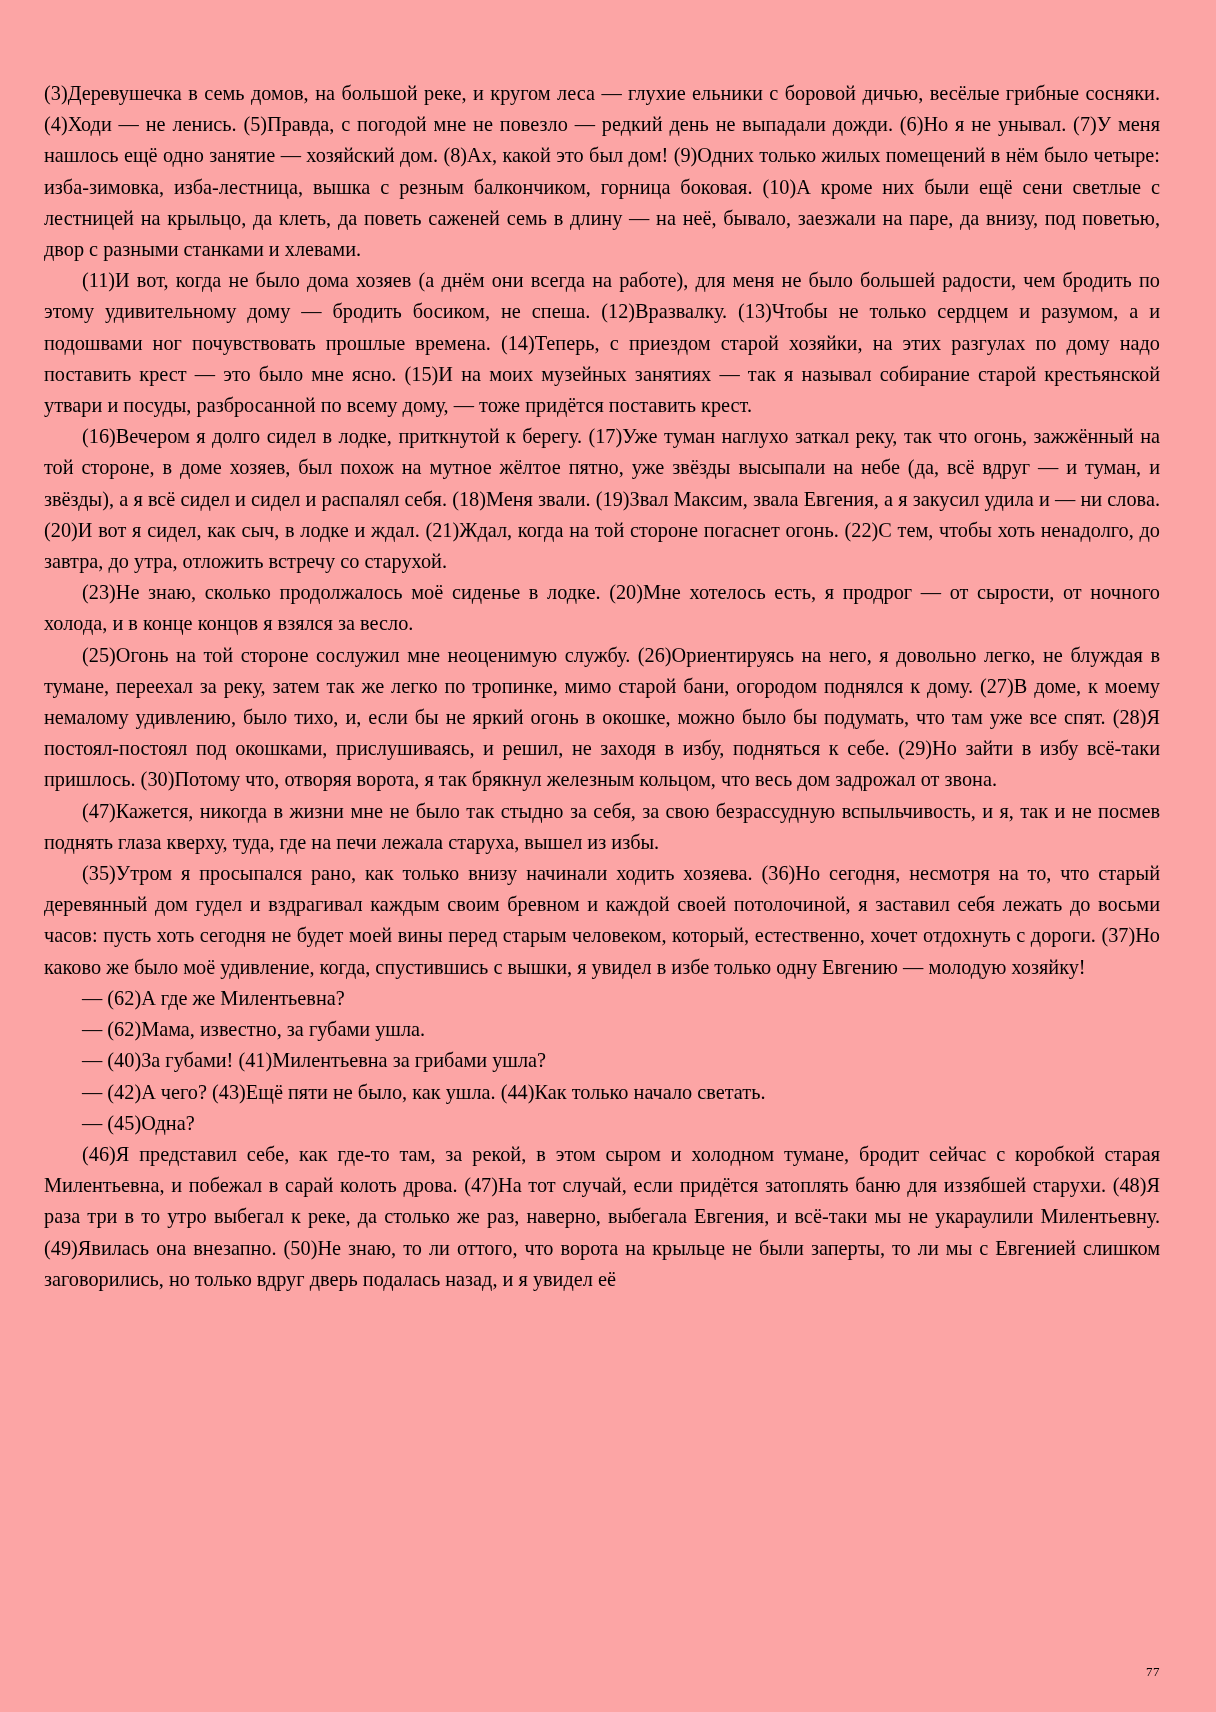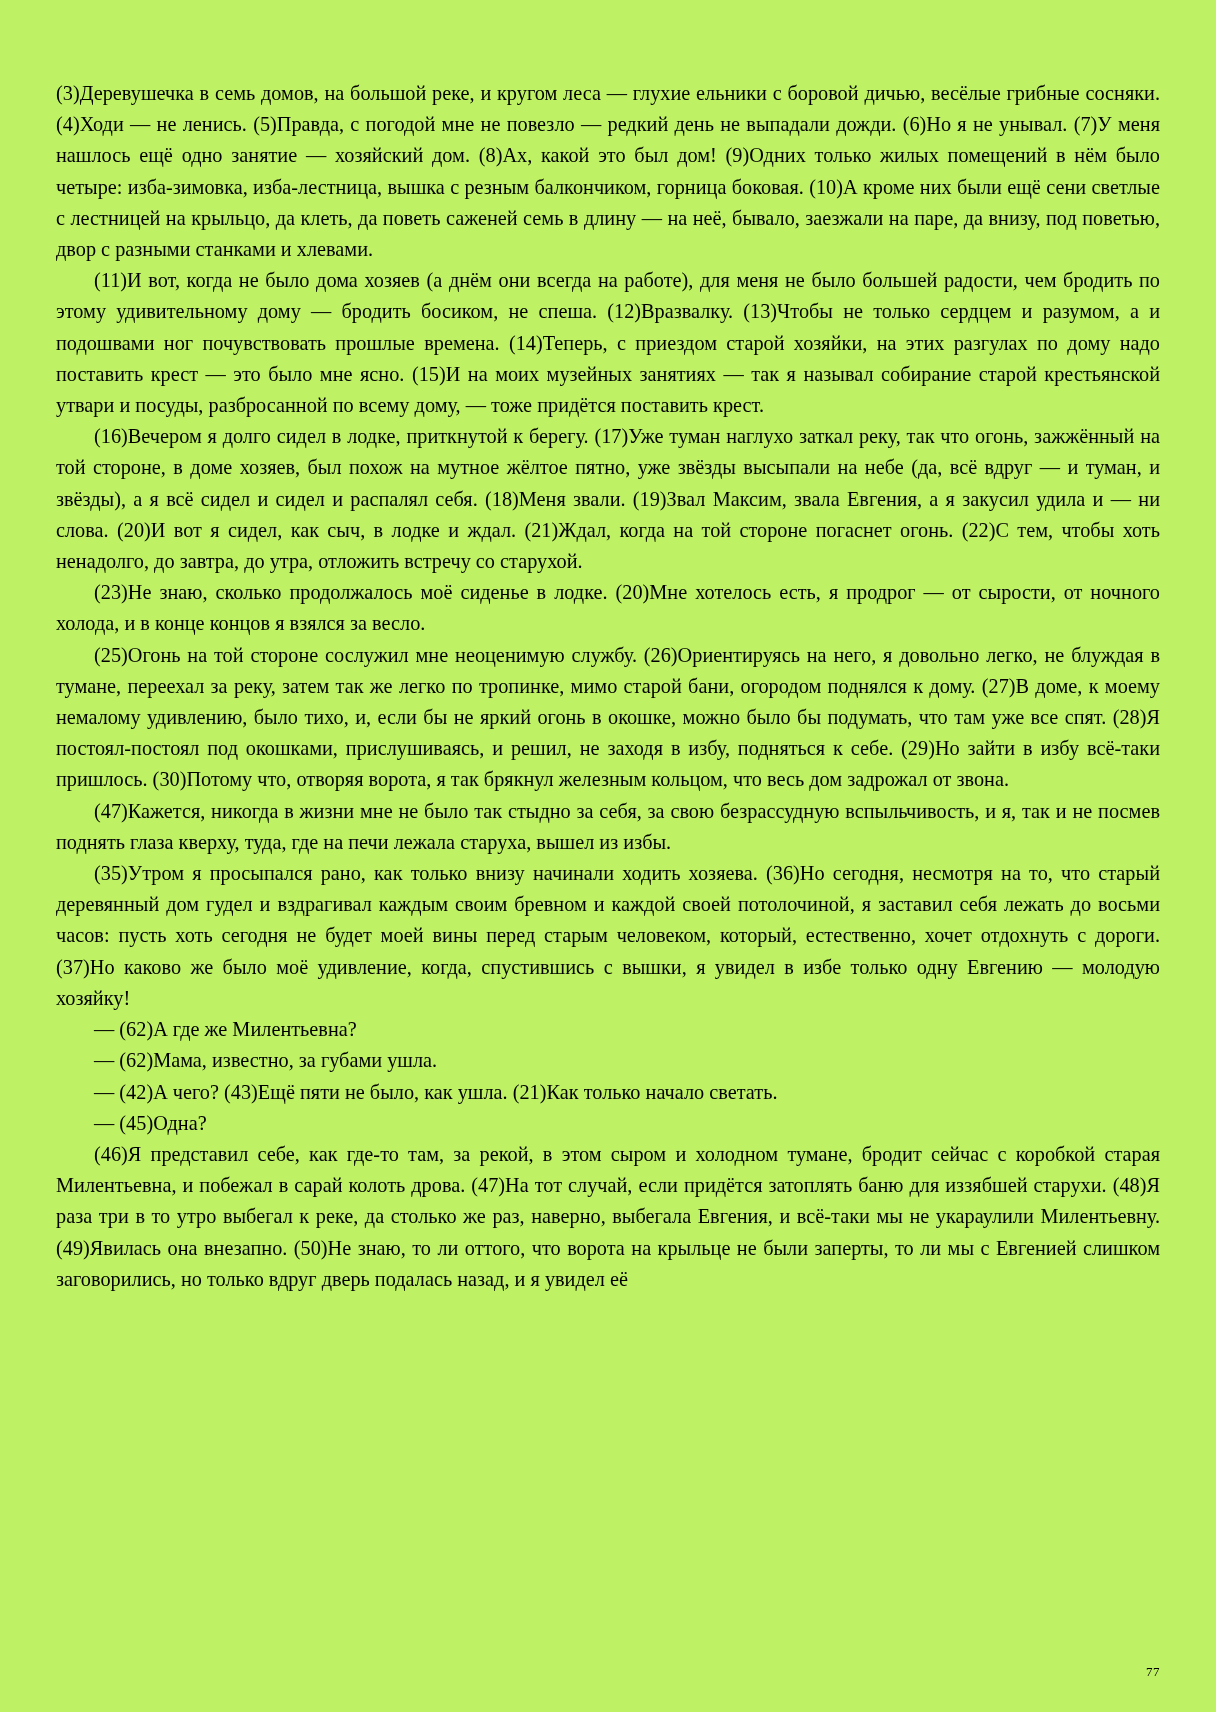--- a/index.html
+++ b/index.html
@@ -11,22 +11,22 @@
     width: 1216px;
     height: 1712px;
     font-family: "Liberation Serif", "DejaVu Serif", serif;
     color: #000000;
   }
   .page {
     position: relative;
     width: 1216px;
     height: 1712px;
     box-sizing: border-box;
-    padding: 78px 56px 40px 56px;
-    background: #bef264;
+    padding: 78px 56px 40px 44px;
+    background: #fca5a5;
   }
   .body-text {
     font-size: 20.3px;
     line-height: 31.2px;
     text-align: justify;
     text-justify: inter-word;
   }
   .para {
     margin: 0 0 0 0;
     text-indent: 38px;
@@ -53,18 +53,19 @@
   <div class="body-text">
     <p class="para first">(3)Деревушечка в семь домов, на большой реке, и кругом леса — глухие ельники с боровой дичью, весёлые грибные сосняки. (4)Ходи — не ленись. (5)Правда, с погодой мне не повезло — редкий день не выпадали дожди. (6)Но я не унывал. (7)У меня нашлось ещё одно занятие — хозяйский дом. (8)Ах, какой это был дом! (9)Одних только жилых помещений в нём было четыре: изба-зимовка, изба-лестница, вышка с резным балкончиком, горница боковая. (10)А кроме них были ещё сени светлые с лестницей на крыльцо, да клеть, да поветь саженей семь в длину — на неё, бывало, заезжали на паре, да внизу, под поветью, двор с разными станками и хлевами.</p>
     <p class="para">(11)И вот, когда не было дома хозяев (а днём они всегда на работе), для меня не было большей радости, чем бродить по этому удивительному дому — бродить босиком, не спеша. (12)Вразвалку. (13)Чтобы не только сердцем и разумом, а и подошвами ног почувствовать прошлые времена. (14)Теперь, с приездом старой хозяйки, на этих разгулах по дому надо поставить крест — это было мне ясно. (15)И на моих музейных занятиях — так я называл собирание старой крестьянской утвари и посуды, разбросанной по всему дому, — тоже придётся поставить крест.</p>
     <p class="para">(16)Вечером я долго сидел в лодке, приткнутой к берегу. (17)Уже туман наглухо заткал реку, так что огонь, зажжённый на той стороне, в доме хозяев, был похож на мутное жёлтое пятно, уже звёзды высыпали на небе (да, всё вдруг — и туман, и звёзды), а я всё сидел и сидел и распалял себя. (18)Меня звали. (19)Звал Максим, звала Евгения, а я закусил удила и — ни слова. (20)И вот я сидел, как сыч, в лодке и ждал. (21)Ждал, когда на той стороне погаснет огонь. (22)С тем, чтобы хоть ненадолго, до завтра, до утра, отложить встречу со старухой.</p>
     <p class="para">(23)Не знаю, сколько продолжалось моё сиденье в лодке. (20)Мне хотелось есть, я продрог — от сырости, от ночного холода, и в конце концов я взялся за весло.</p>
     <p class="para">(25)Огонь на той стороне сослужил мне неоценимую службу. (26)Ориентируясь на него, я довольно легко, не блуждая в тумане, переехал за реку, затем так же легко по тропинке, мимо старой бани, огородом поднялся к дому. (27)В доме, к моему немалому удивлению, было тихо, и, если бы не яркий огонь в окошке, можно было бы подумать, что там уже все спят. (28)Я постоял-постоял под окошками, прислушиваясь, и решил, не заходя в избу, подняться к себе. (29)Но зайти в избу всё-таки пришлось. (30)Потому что, отворяя ворота, я так брякнул железным кольцом, что весь дом задрожал от звона.</p>
     <p class="para">(47)Кажется, никогда в жизни мне не было так стыдно за себя, за свою безрассудную вспыльчивость, и я, так и не посмев поднять глаза кверху, туда, где на печи лежала старуха, вышел из избы.</p>
     <p class="para">(35)Утром я просыпался рано, как только внизу начинали ходить хозяева. (36)Но сегодня, несмотря на то, что старый деревянный дом гудел и вздрагивал каждым своим бревном и каждой своей потолочиной, я заставил себя лежать до восьми часов: пусть хоть сегодня не будет моей вины перед старым человеком, который, естественно, хочет отдохнуть с дороги. (37)Но каково же было моё удивление, когда, спустившись с вышки, я увидел в избе только одну Евгению — молодую хозяйку!</p>
     <p class="para dash">— (62)А где же Милентьевна?</p>
     <p class="para dash">— (62)Мама, известно, за губами ушла.</p>
-    <p class="para dash">— (42)А чего? (43)Ещё пяти не было, как ушла. (21)Как только начало светать.</p>
+    <p class="para dash">— (40)За губами! (41)Милентьевна за грибами ушла?</p>
+    <p class="para dash">— (42)А чего? (43)Ещё пяти не было, как ушла. (44)Как только начало светать.</p>
     <p class="para dash">— (45)Одна?</p>
     <p class="para">(46)Я представил себе, как где-то там, за рекой, в этом сыром и холодном тумане, бродит сейчас с коробкой старая Милентьевна, и побежал в сарай колоть дрова. (47)На тот случай, если придётся затоплять баню для иззябшей старухи. (48)Я раза три в то утро выбегал к реке, да столько же раз, наверно, выбегала Евгения, и всё-таки мы не укараулили Милентьевну. (49)Явилась она внезапно. (50)Не знаю, то ли оттого, что ворота на крыльце не были заперты, то ли мы с Евгенией слишком заговорились, но только вдруг дверь подалась назад, и я увидел её</p>
   </div>
   <div class="page-number">77</div>
 </div>
 
 </body></html>

